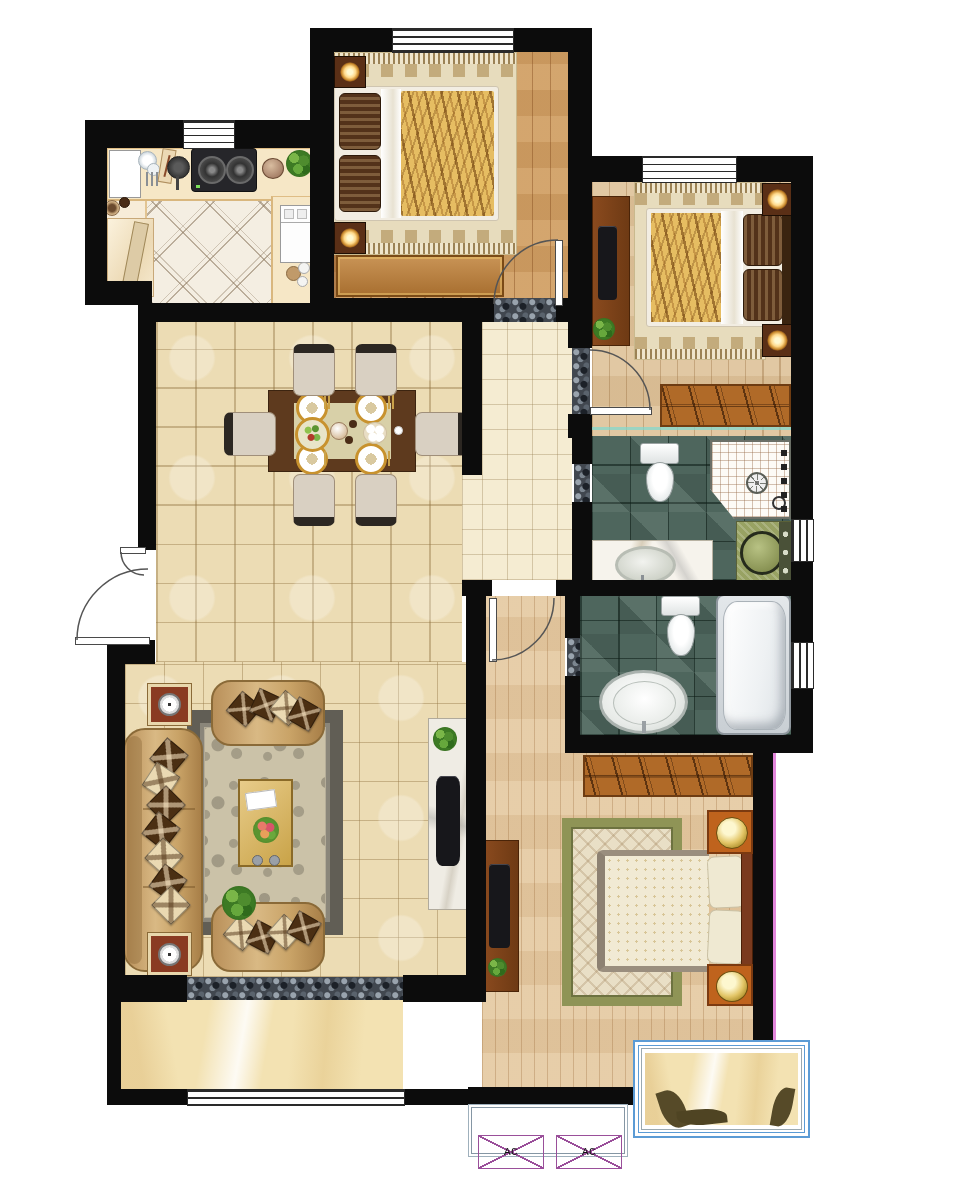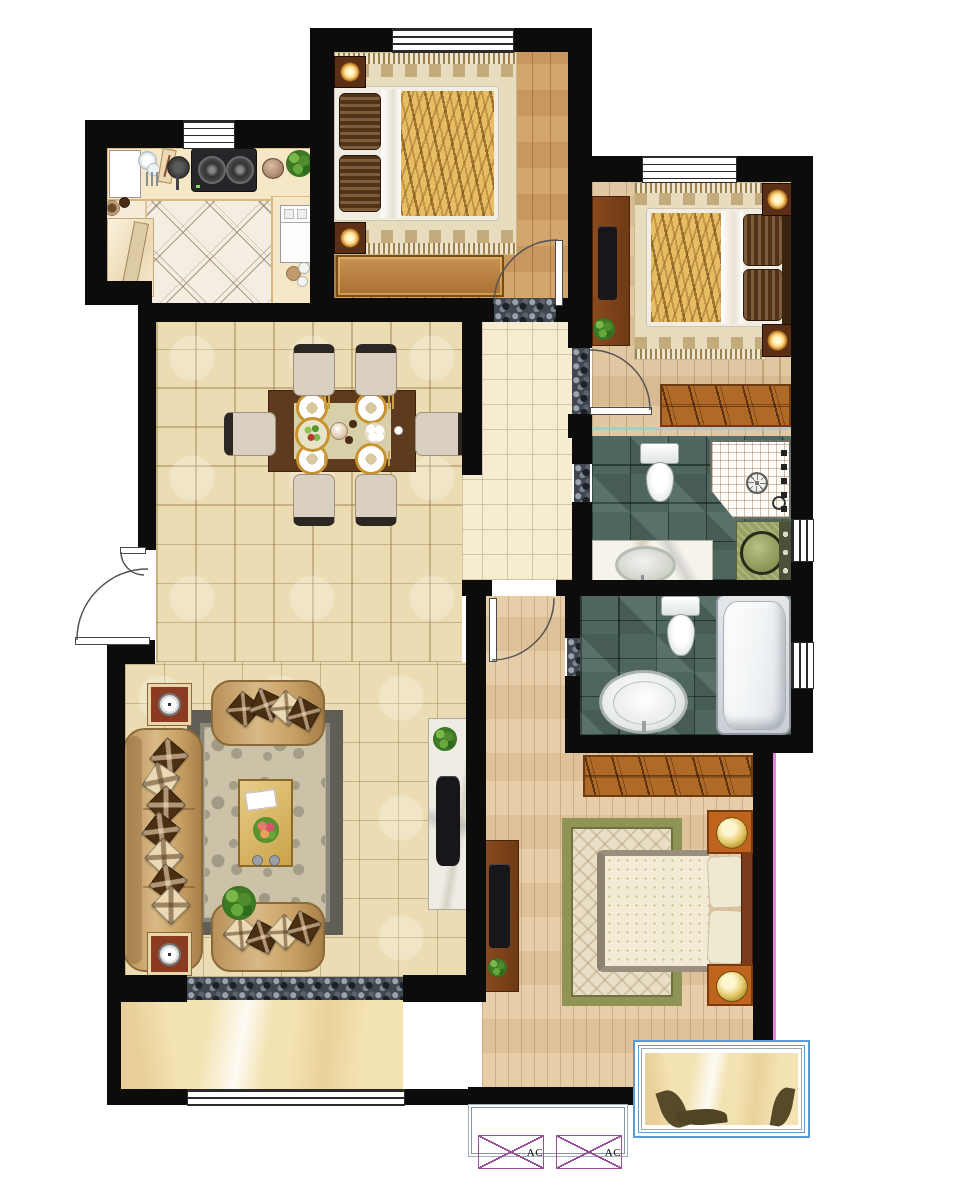--- a/index.html
+++ b/index.html
@@ -84,22 +84,22 @@
   .sofa{position:absolute;border:2px solid #8a6a38;border-radius:22px;
     background:linear-gradient(90deg,#b9905a,#d9b984 40%,#c9a367 70%,#a87f48);}
   .tv{position:absolute;background:#17171b;border-radius:4px;box-shadow:inset 0 1px 0 #46464e;}
   .toilet-tank{position:absolute;background:linear-gradient(#fff,#dfe3e3);border:1px solid #9aa2a2;border-radius:3px;}
   .toilet-bowl{position:absolute;border:1px solid #9aa2a2;border-radius:50% 50% 46% 46%/40% 40% 58% 58%;
     background:radial-gradient(ellipse at 50% 40%,#fff 0 40%,#e8ecec 70%,#cfd6d6);}
   .fringe{position:absolute;background:repeating-linear-gradient(90deg,rgba(130,100,50,.75) 0 2px,rgba(240,230,205,.9) 2px 5px);}
   .cren{position:absolute;background:repeating-linear-gradient(90deg,#c3ab7c 0 12px,#e7dcbd 12px 24px);}
   .acframe{position:absolute;border:1px solid #9fb0bc;box-shadow:inset 0 0 0 2px #fff,inset 0 0 0 3px #8596a4;
     display:flex;align-items:center;justify-content:flex-start;gap:12px;padding:0 0 0 9px;box-sizing:border-box;}
-  .acbox{width:64px;height:32px;border:1.5px solid #9a4f9a;display:flex;align-items:center;justify-content:flex-end;
-    font-family:Liberation Serif, serif;font-size:11px;color:#111;letter-spacing:.5px;
+  .acbox{width:64px;height:32px;border:1.5px solid #9a4f9a;display:flex;align-items:center;justify-content:center;
+    font-family:Liberation Mono, monospace;font-size:11px;color:#111;letter-spacing:.5px;
     background-image:linear-gradient(to top right,transparent calc(50% - .8px),#9a4f9a calc(50% - .8px) calc(50% + .8px),transparent calc(50% + .8px)),
       linear-gradient(to bottom right,transparent calc(50% - .8px),#9a4f9a calc(50% - .8px) calc(50% + .8px),transparent calc(50% + .8px));margin-top:43px;}
   svg.arcs{position:absolute;left:0;top:0;pointer-events:none;}
 </style>
 </head>
 <body>
 
 <div id="plan">
 
   <div class="counter" style="left:107px;top:148px;width:204px;height:157px;background:#f7ecd8;border:none;"></div>

